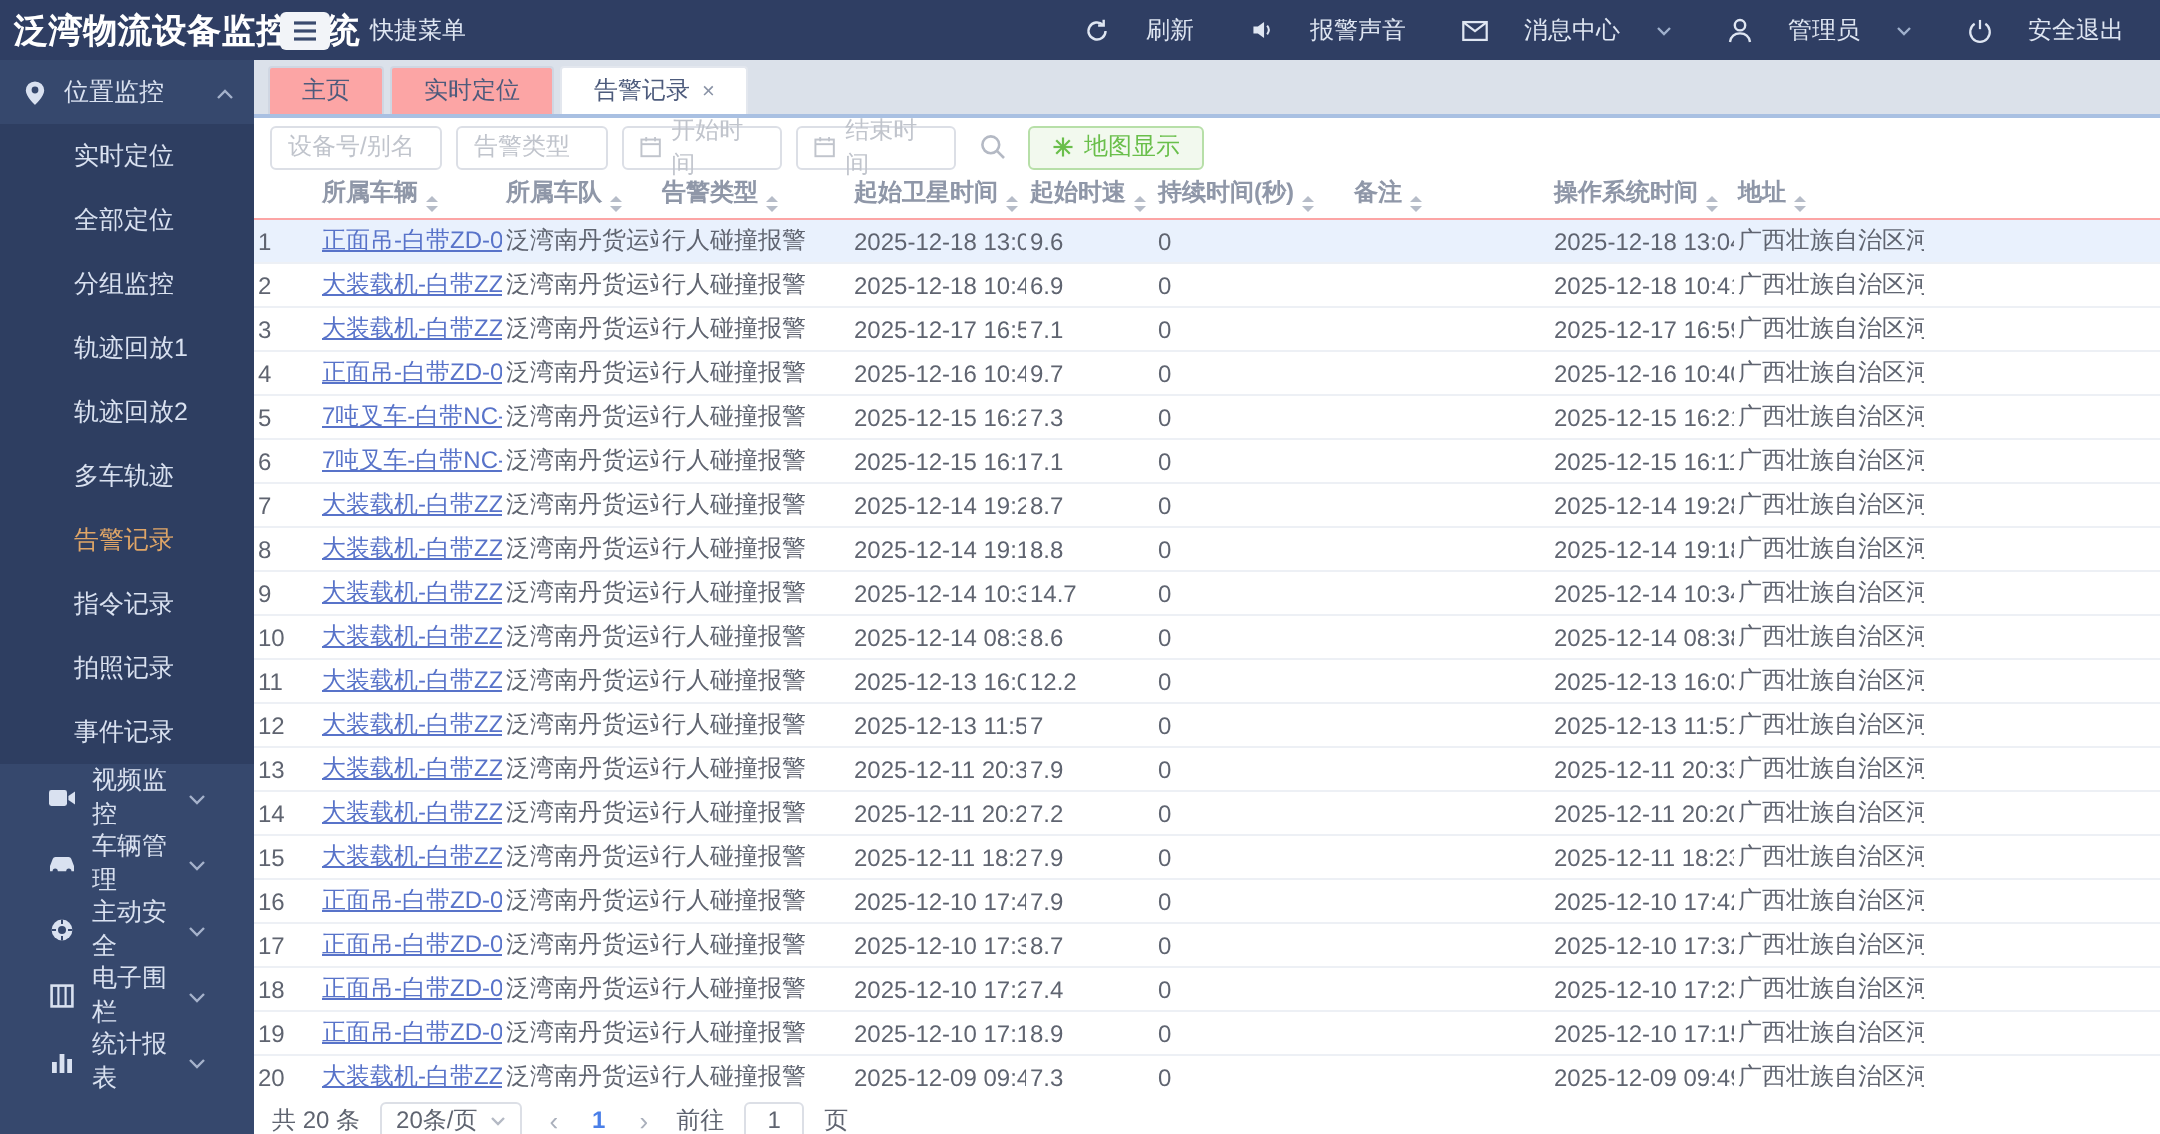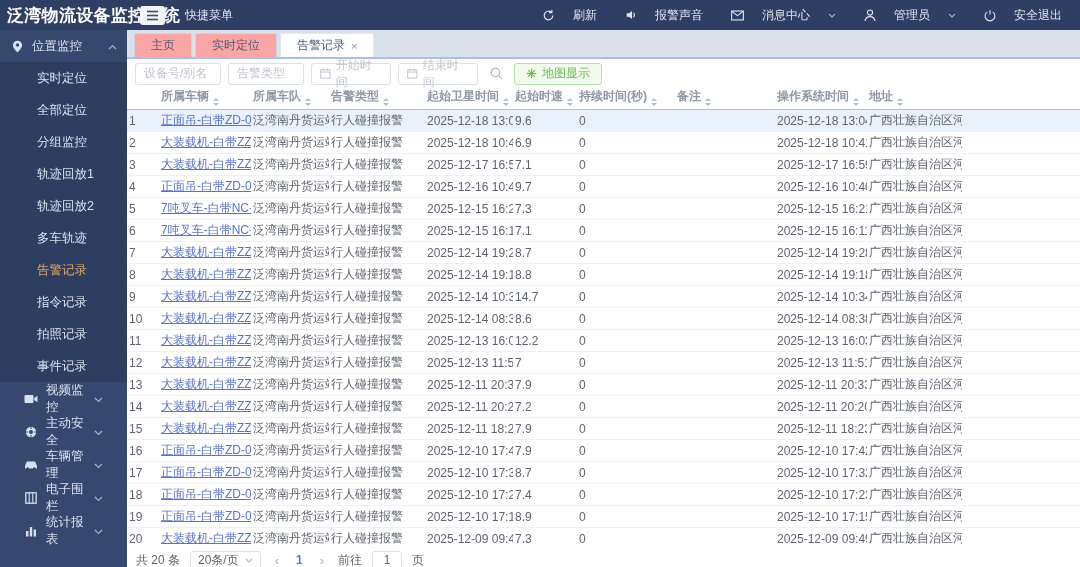--- a/index.html
+++ b/index.html
@@ -175,45 +175,45 @@
               <path d="M10.2 4l3.3-2.2v6.4L10.2 6z" fill="#d9e1f0"></path>
             </svg>
           </span>
           <span>视频监控</span>
           <span class="chev"><svg width="9" height="6" viewBox="0 0 9 6">
               <path d="M1 1l3.5 3.5L8 1" fill="none" stroke="#b9c5dc" stroke-width="1.2"></path>
             </svg></span>
         </div>
         <div class="side-section">
           <span class="sicon">
+            <svg width="14" height="10" viewBox="0 0 14 10">
+              <path d="M1 6l1.4-3.6A1.4 1.4 0 0 1 3.7 1.5h6.6a1.4 1.4 0 0 1 1.3.9L13 6v2.6H1z" fill="#d9e1f0"></path>
+              <circle cx="3.6" cy="8.6" r="1.3" fill="#36486d"></circle>
+              <circle cx="10.4" cy="8.6" r="1.3" fill="#36486d"></circle>
+            </svg>
+          </span>
+          <span>车辆管理</span>
+          <span class="chev"><svg width="9" height="6" viewBox="0 0 9 6">
+              <path d="M1 1l3.5 3.5L8 1" fill="none" stroke="#b9c5dc" stroke-width="1.2"></path>
+            </svg></span>
+        </div>
+        <div class="side-section">
+          <span class="sicon">
             <svg width="12" height="12" viewBox="0 0 12 12">
               <circle cx="6" cy="6" r="5.2" fill="#d9e1f0"></circle>
               <circle cx="6" cy="6" r="2" fill="#36486d"></circle>
               <g stroke="#36486d" stroke-width="1">
                 <line x1="6" y1="0.8" x2="6" y2="3"></line>
                 <line x1="6" y1="9" x2="6" y2="11.2"></line>
                 <line x1="0.8" y1="6" x2="3" y2="6"></line>
                 <line x1="9" y1="6" x2="11.2" y2="6"></line>
               </g>
             </svg>
           </span>
           <span>主动安全</span>
-          <span class="chev"><svg width="9" height="6" viewBox="0 0 9 6">
-              <path d="M1 1l3.5 3.5L8 1" fill="none" stroke="#b9c5dc" stroke-width="1.2"></path>
-            </svg></span>
-        </div>
-        <div class="side-section">
-          <span class="sicon">
-            <svg width="14" height="10" viewBox="0 0 14 10">
-              <path d="M1 6l1.4-3.6A1.4 1.4 0 0 1 3.7 1.5h6.6a1.4 1.4 0 0 1 1.3.9L13 6v2.6H1z" fill="#d9e1f0"></path>
-              <circle cx="3.6" cy="8.6" r="1.3" fill="#36486d"></circle>
-              <circle cx="10.4" cy="8.6" r="1.3" fill="#36486d"></circle>
-            </svg>
-          </span>
-          <span>车辆管理</span>
           <span class="chev"><svg width="9" height="6" viewBox="0 0 9 6">
               <path d="M1 1l3.5 3.5L8 1" fill="none" stroke="#b9c5dc" stroke-width="1.2"></path>
             </svg></span>
         </div>
         <div class="side-section">
           <span class="sicon">
             <svg width="12" height="12" viewBox="0 0 12 12">
               <rect x="0.8" y="0.8" width="10.4" height="10.4" fill="none" stroke="#d9e1f0" stroke-width="1.3"></rect>
               <line x1="4.2" y1="0.8" x2="4.2" y2="11.2" stroke="#d9e1f0" stroke-width="1.1"></line>
               <line x1="7.8" y1="0.8" x2="7.8" y2="11.2" stroke="#d9e1f0" stroke-width="1.1"></line>

